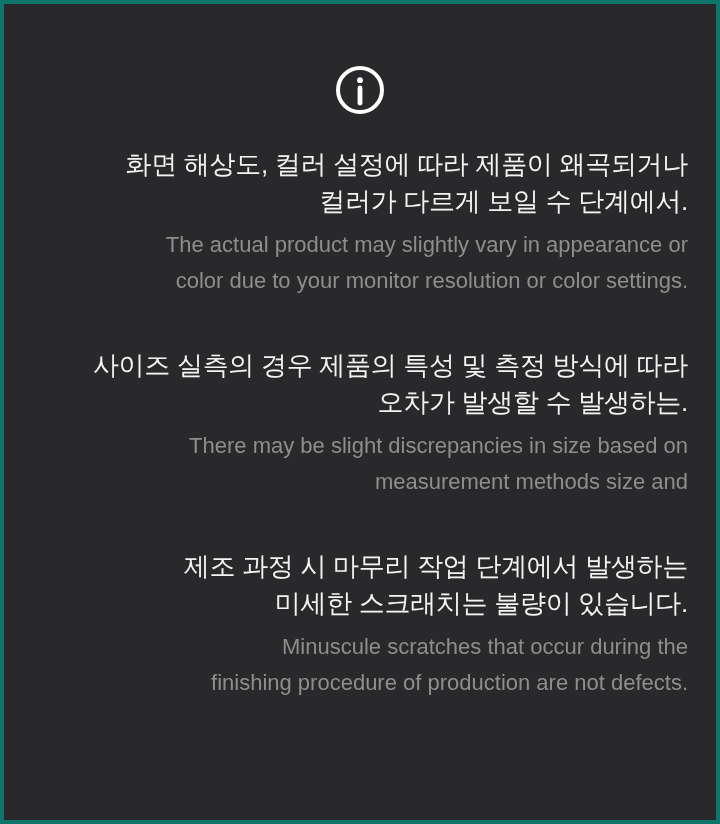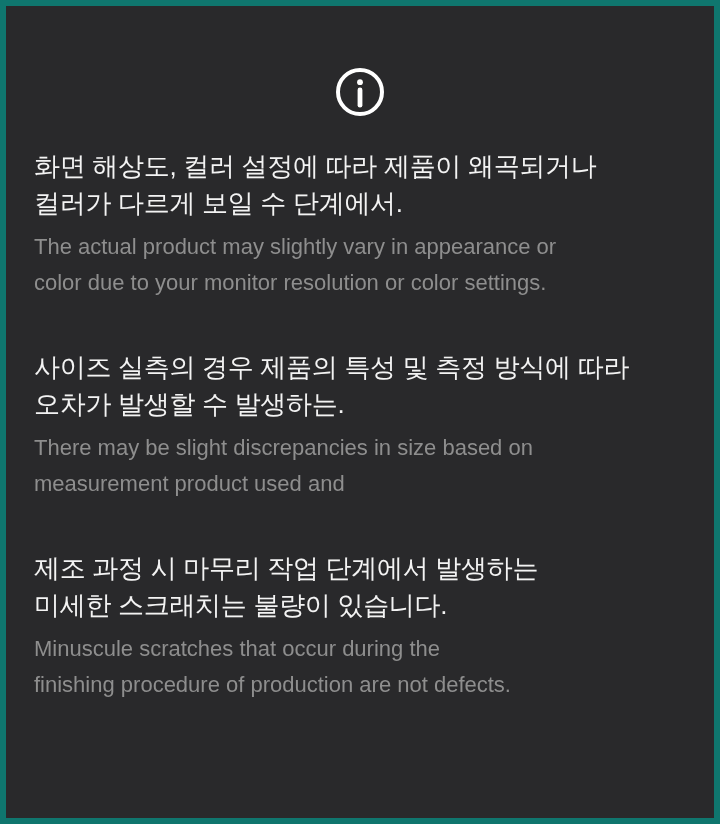--- a/index.html
+++ b/index.html
@@ -5,23 +5,23 @@
   html, body {
     margin: 0;
     padding: 0;
     background: #1c1c1e;
   }
   .card {
     box-sizing: border-box;
     width: 720px;
     height: 824px;
     background: #29292b;
-    border: 6px solid #0f766e;
+    border: 4px solid #0f766e;
     padding: 62px 28px 0 28px;
-    text-align: left;
+    text-align: right;
     font-family: "Liberation Sans", "DejaVu Sans", sans-serif;
     overflow: hidden;
   }
   .icon-row {
     height: 48px;
     margin-bottom: 32px;
     display: flex;
     justify-content: center;
     align-items: center;
   }
@@ -71,21 +71,21 @@
     </p>
   </section>
 
   <section class="section">
     <p class="ko">
       <span>사이즈 실측의 경우 제품의 특성 및 측정 방식에 따라</span><br>
       <span>오차가 발생할 수 발생하는.</span>
     </p>
     <p class="en">
       <span>There may be slight discrepancies in size based on</span><br>
-      <span>measurement product used and</span><br>
+      <span>measurement methods size and</span><br>
     </p>
   </section>
 
   <section class="section">
     <p class="ko">
       <span>제조 과정 시 마무리 작업 단계에서 발생하는</span><br>
       <span>미세한 스크래치는 불량이 있습니다.</span>
     </p>
     <p class="en">
       <span>Minuscule scratches that occur during the</span><br>

